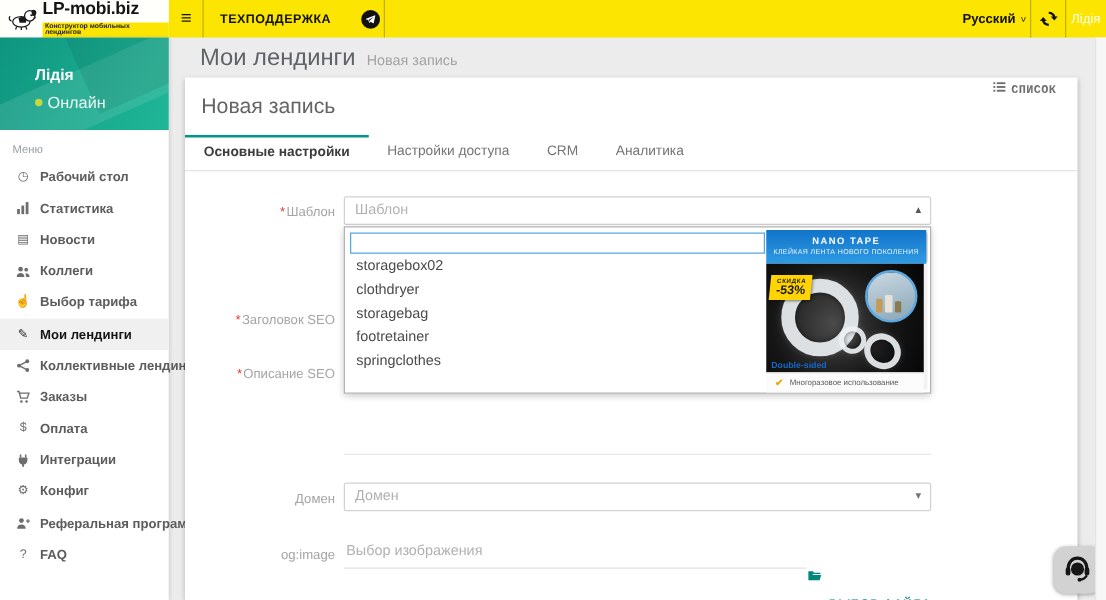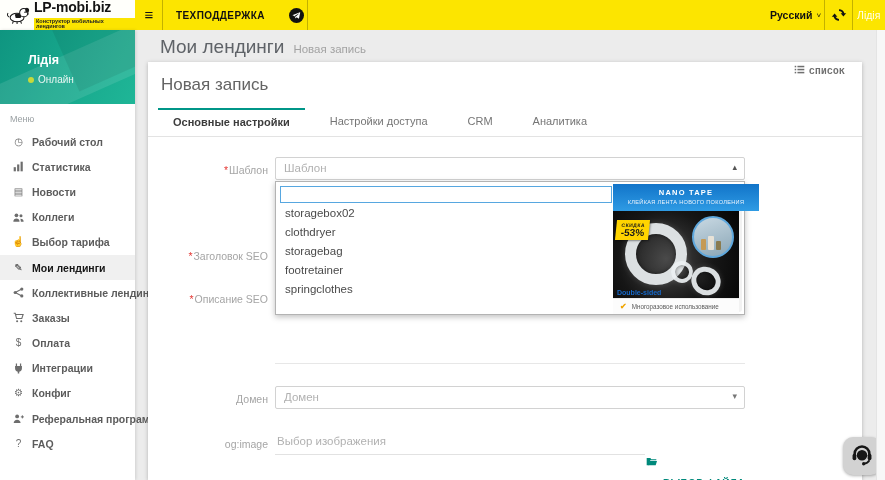--- a/index.html
+++ b/index.html
@@ -27,21 +27,21 @@
   #refresh svg{width:16px;height:16px;fill:#111;}
   #topuser{left:857px;top:0;height:30px;display:flex;align-items:center;font-size:10.5px;color:rgba(255,255,250,.95);cursor:pointer;}
 
   
   #sidebar{left:0;top:30px;width:135px;height:450px;background:#fff;box-shadow:1px 0 3px rgba(0,0,0,.12);}
   #profile{position:absolute;left:0;top:0;width:135px;height:74px;background:linear-gradient(115deg,#0f english9580 0%,#17a78c 50%,#1fb697 100%);overflow:hidden;}
   #profile{background:linear-gradient(115deg,#0f9580 0%,#17a78c 50%,#1fb697 100%);}
   #profile .band1{position:absolute;left:-30px;top:18px;width:230px;height:46px;background:rgba(255,255,255,.10);transform:rotate(-24deg);}
   #profile .band2{position:absolute;left:60px;top:-30px;width:120px;height:70px;background:rgba(0,0,0,.07);transform:rotate(-24deg);}
   #profile .pname{position:absolute;left:28px;top:23px;color:#fff;font-size:12.5px;font-weight:bold;}
-  #profile .pstat{position:absolute;left:28px;top:44px;color:#eaf7f3;font-size:10px;display:flex;align-items:center;gap:4px;text-align:center;}
+  #profile .pstat{position:absolute;left:28px;top:44px;color:#eaf7f3;font-size:13px;display:flex;align-items:center;gap:4px;text-align:center;}
   #profile .dot{width:6px;height:6px;border-radius:50%;background:#c6d93c;}
   #menu-label{position:absolute;left:10px;top:84px;font-size:9px;color:#9aa0a3;}
   #menu{position:absolute;left:0;top:99px;width:135px;}
   .mi{height:25.2px;display:flex;align-items:center;padding-left:11px;cursor:pointer;}
   .mi .mic{width:15px;flex:none;color:#6d6d6d;font-size:10px;line-height:1;display:flex;align-items:center;justify-content:center;}
   .mi .mic svg{width:11px;height:11px;fill:#6d6d6d;}
   .mi .mil{margin-left:6px;font-size:10.5px;font-weight:bold;color:#5c5c5c;white-space:nowrap;}
   .mi.active{background:#f0f0f0;}
   .mi.active .mil{color:#161616;}
   .mi.active .mic, .mi.active .mic svg{color:#2b2b2b;fill:#2b2b2b;}
@@ -51,21 +51,21 @@
   #pagehead .pt{font-size:19px;color:#5f6368;}
   #pagehead .bc{font-size:11.5px;color:#a3a3a3;}
 
   
   #card{left:148px;top:62px;width:714px;height:418px;background:#fff;box-shadow:0 1px 4px rgba(0,0,0,.25);}
   #card-title{position:absolute;left:13px;top:13px;font-size:17px;color:#646464;}
   #list-btn{position:absolute;right:17px;top:0;display:flex;align-items:center;gap:4px;cursor:pointer;font-family:Liberation Mono, monospace;}
   #list-btn svg{width:11px;height:11px;fill:#6f6f6f;}
   #list-btn .lbl{font-size:9.5px;font-weight:bold;color:#6f6f6f;letter-spacing:.3px;}
   #tabs{position:absolute;left:0;top:46px;width:714px;height:28px;border-bottom:1px solid #e3e3e3;display:flex;}
-  .tab{height:28px;line-height:26px;padding:0 15px;font-size:11px;color:#757575;box-sizing:border-box;cursor:pointer;white-space:nowrap;margin-left:10px;}
+  .tab{height:28px;line-height:26px;padding:0 15px;font-size:11px;color:#757575;box-sizing:border-box;cursor:pointer;white-space:nowrap;}
   .tab.active{border-top:2px solid var(--accent-teal);font-weight:bold;color:#3c3c3c;line-height:24px;}
 
   
   .flabel{position:absolute;right:594px;width:200px;text-align:right;font-size:10.5px;color:#a5a5a5;white-space:nowrap;}
   .flabel .req{color:var(--required-red);margin-right:1px;}
   .selbox{position:absolute;left:127px;width:470px;height:23px;border:1px solid #d2d2d2;border-radius:2px;box-sizing:border-box;background:#fff;cursor:pointer;}
   .selbox .ph{position:absolute;left:8px;top:4px;font-size:11.5px;color:#b1b1b1;}
   .selbox .caret{position:absolute;right:7px;top:4px;font-size:9px;color:#555;}
   #underline-seo{left:127px;top:301px;width:470px;height:1px;background:#e7e7e7;}
   #og-input{position:absolute;left:127px;top:366px;width:366px;height:24px;border:none;border-bottom:1px solid #e2e2e2;font-size:11.5px;color:#444;background:transparent;outline:none;font-family:"Liberation Sans",sans-serif;}
@@ -78,21 +78,21 @@
   #dropdown{position:absolute;left:127px;top:119px;width:470px;height:134px;background:#fff;border:1px solid #b3b3b3;box-shadow:0 2px 6px rgba(0,0,0,.25);box-sizing:border-box;z-index:5;}
   #dd-search{position:absolute;left:4px;top:4px;width:332px;height:17px;border:1px solid #57a7e0;box-sizing:border-box;font-size:11px;padding:0 4px;outline:none;font-family:"Liberation Sans",sans-serif;}
   #dd-options{position:absolute;left:0;top:22px;width:274px;}
   .dd-opt{height:19px;line-height:19px;padding-left:9px;font-size:11.5px;color:#4a4a4a;cursor:pointer;white-space:nowrap;}
   .dd-opt.sel{background:var(--highlight-blue);color:#fff;}
   #dd-scroll{position:absolute;right:2px;top:2px;width:6px;height:128px;background:#f2f2f2;border-radius:3px;}
   #dd-thumb{position:absolute;left:0;top:1px;width:6px;height:26px;background:#bdbdbd;border-radius:3px;cursor:pointer;}
 
   
   #preview{position:absolute;left:337px;top:2px;width:126px;height:130px;}
-  #pv-head{position:absolute;left:0;top:0;width:146px;height:27px;background:linear-gradient(180deg,#1174c9 0%,#2f9be4 100%);text-align:center;}
+  #pv-head{position:absolute;left:0;top:0;width:128px;height:27px;background:linear-gradient(180deg,#1174c9 0%,#2f9be4 100%);text-align:center;}
   #pv-head .l1{font-size:7.5px;font-weight:bold;color:#fff;letter-spacing:1.2px;margin-top:4px;}
   #pv-head .l2{font-size:5.6px;color:#eaf4fd;letter-spacing:.3px;margin-top:2px;}
   #pv-img{position:absolute;left:0;top:27px;width:126px;height:87px;background:radial-gradient(circle at 42% 55%,#4a4a4a 0%,#161616 55%,#050505 100%);overflow:hidden;}
   .ring{position:absolute;border-radius:50%;border:11px solid rgba(236,240,242,.92);box-shadow:inset 0 0 4px rgba(0,0,0,.5),0 0 6px rgba(255,255,255,.15);}
   .ring.r1{left:12px;top:12px;width:40px;height:40px;}
   .ring.r2{left:58px;top:50px;width:14px;height:14px;border-width:4px;transform:rotate(20deg);}
   .ring.r3{left:78px;top:56px;width:20px;height:18px;border-width:5px;transform:rotate(35deg);}
   #pv-badge{position:absolute;left:3px;top:9px;background:#ffd400;color:#191919;transform:skewX(-6deg);padding:2px 5px;text-align:center;box-shadow:1px 1px 2px rgba(0,0,0,.4);}
   #pv-badge .b1{font-size:5px;font-weight:bold;letter-spacing:.5px;}
   #pv-badge .b2{font-size:10px;font-weight:bold;line-height:1;}

